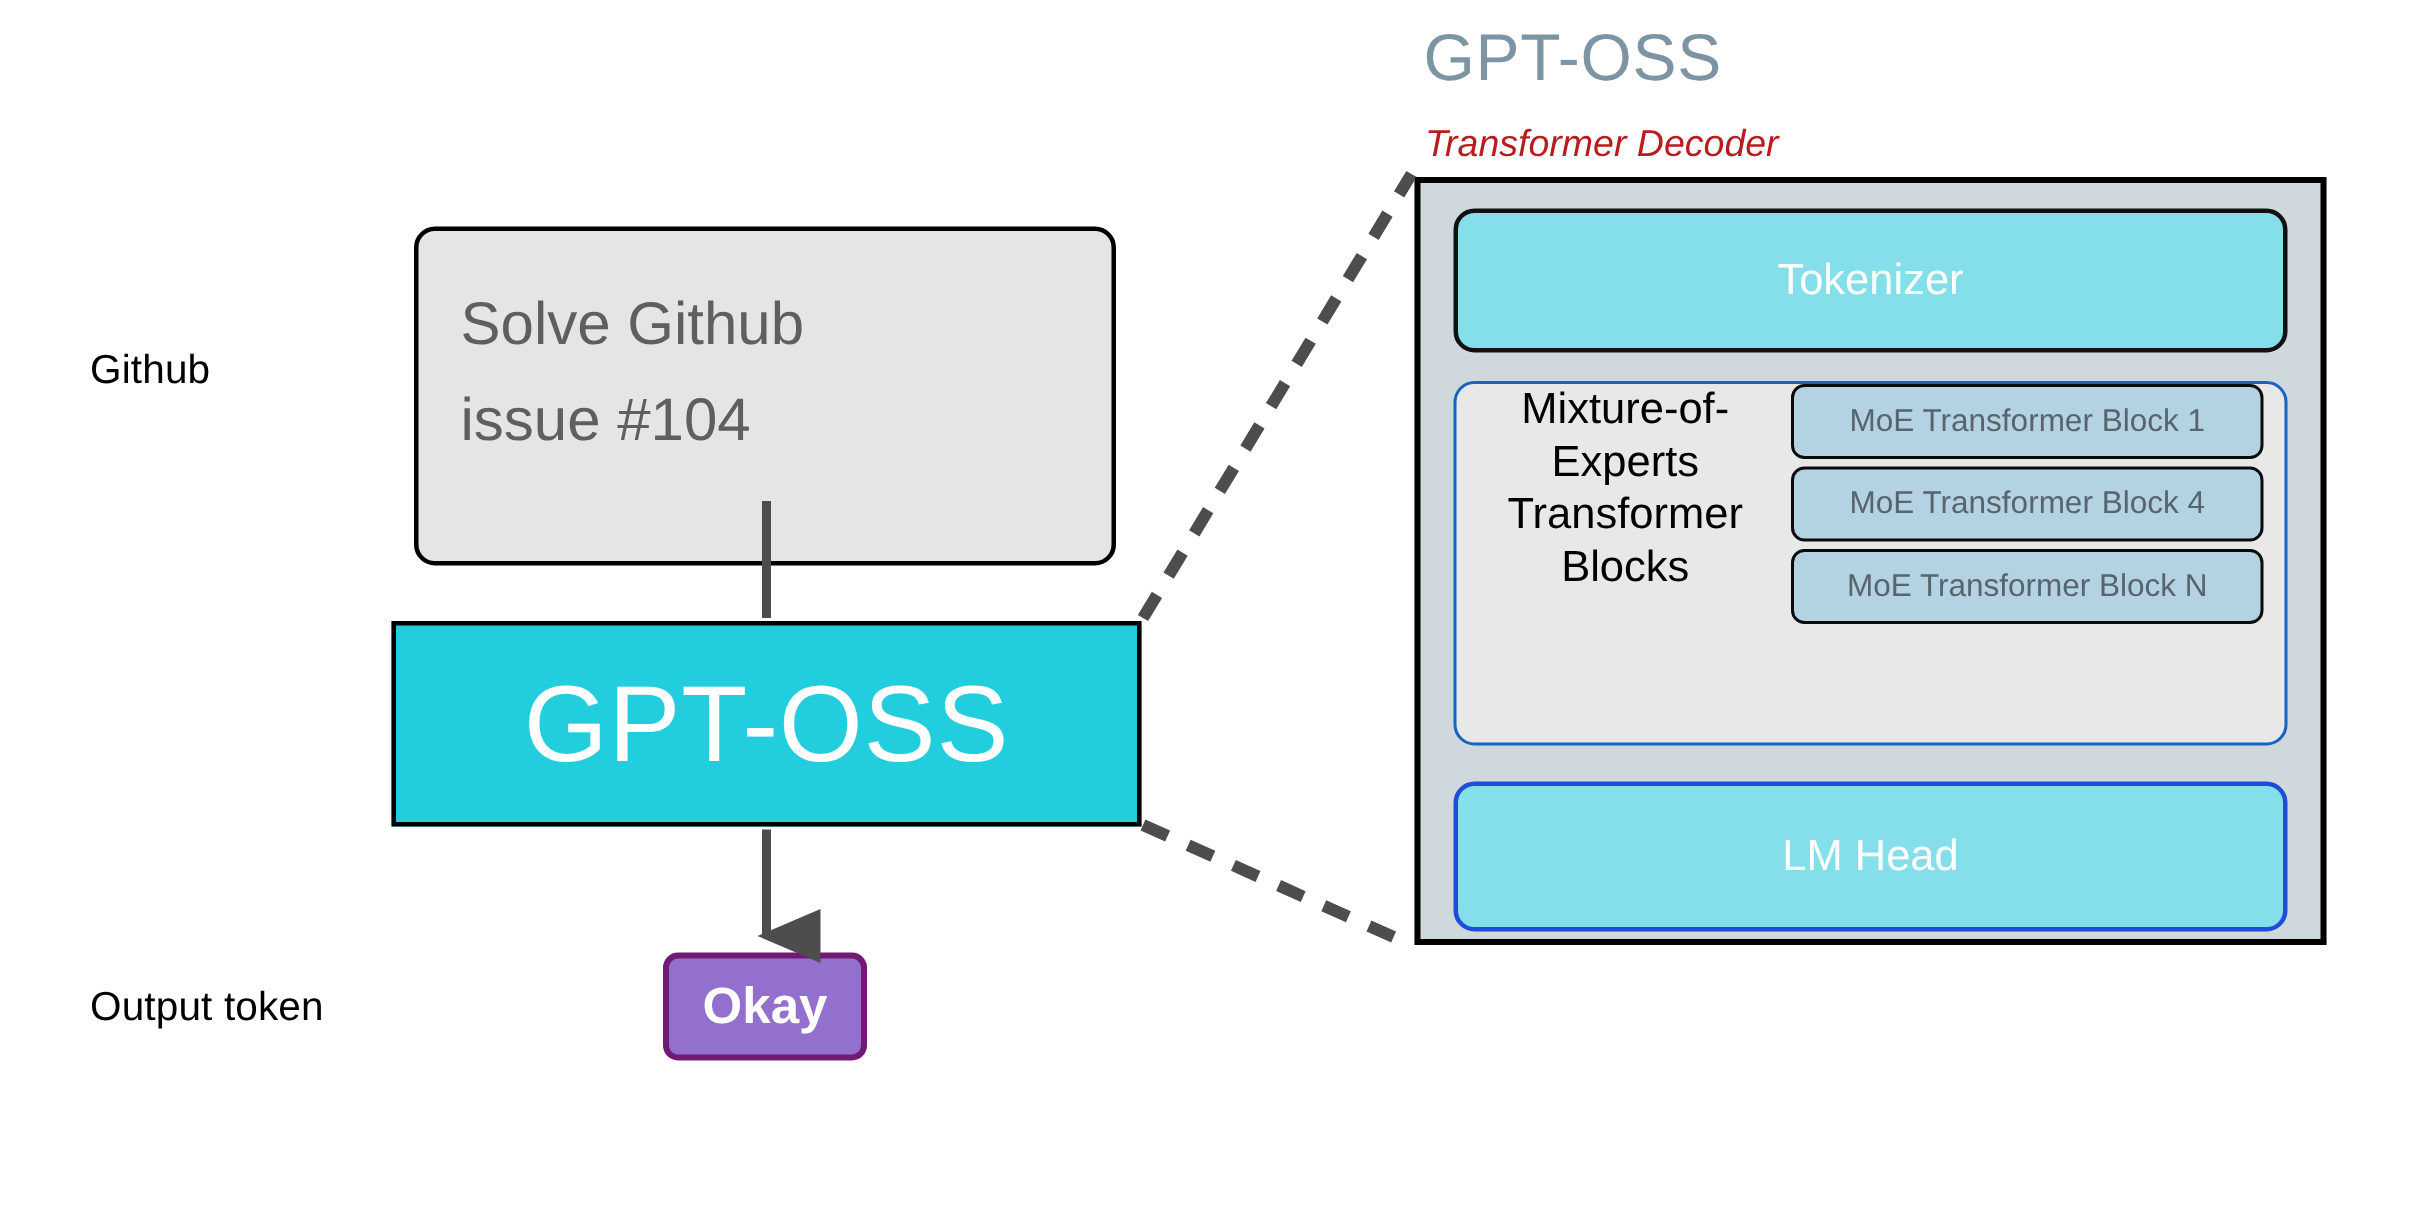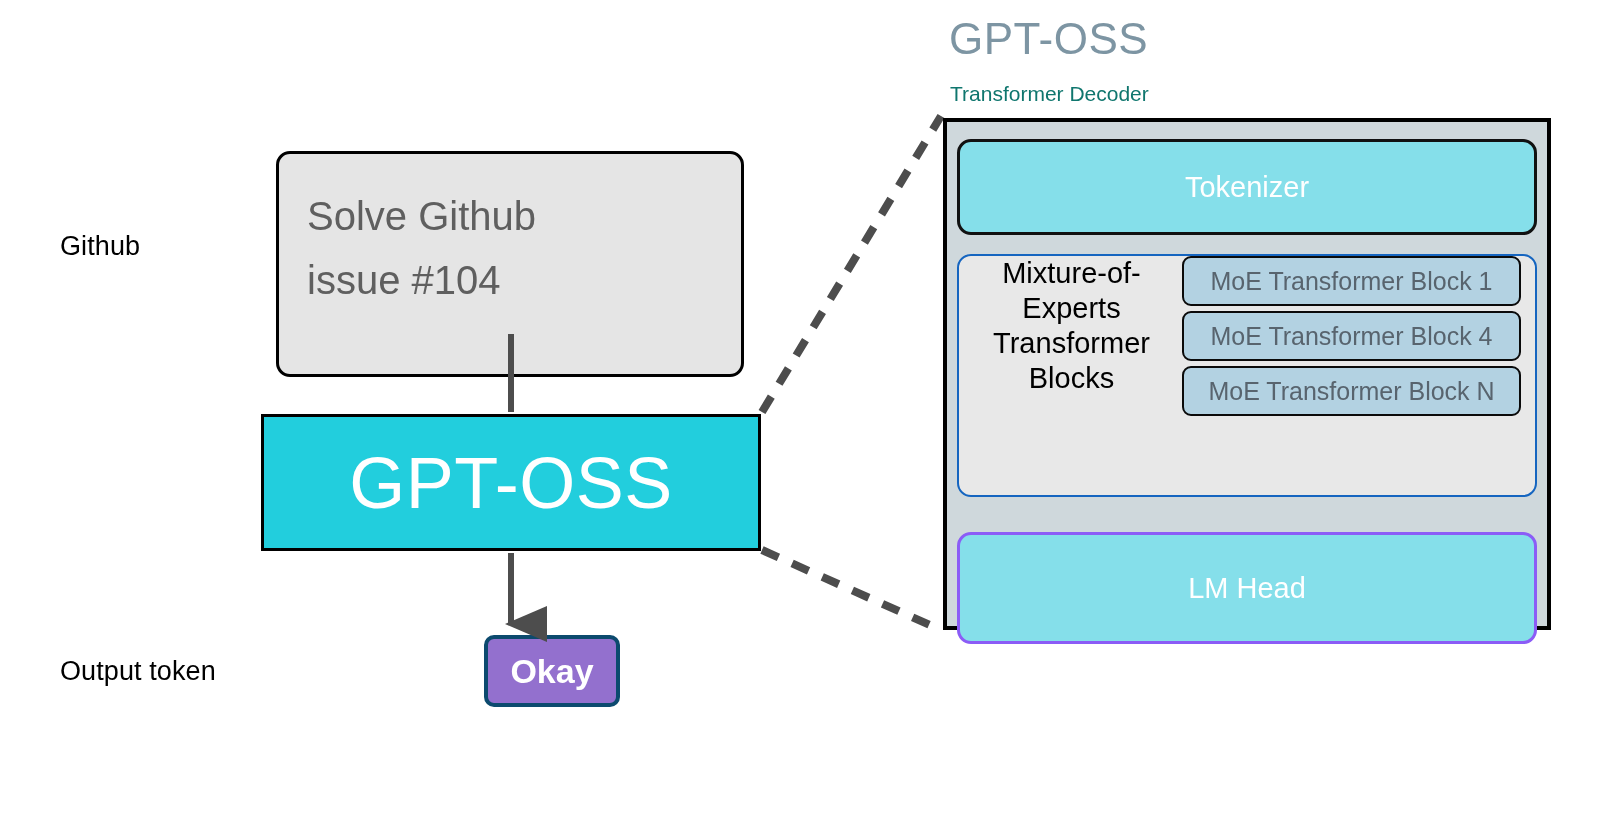--- a/index.html
+++ b/index.html
@@ -82,26 +82,25 @@
     line-height: 1;
   }
 
   #output-box {
     position: absolute;
     left: 442px;
     top: 635px;
     width: 136px;
     height: 72px;
     background: #9370CE;
-    border: 4px solid #0c4a6e;
+    border: 4px solid #701a75;
     border-radius: 10px;
     display: flex;
     align-items: center;
     justify-content: center;
-    margin-left: 42px;
   }
   #output-box-label {
     font-size: 34px;
     font-weight: bold;
     color: #ffffff;
   }
 
   
   #detail-title {
     position: absolute;
@@ -109,34 +108,35 @@
     top: 14px;
     font-size: 44px;
     font-weight: 300;
     color: #7D95A3;
     letter-spacing: 0.5px;
   }
   #detail-subtitle {
     position: absolute;
     left: 950px;
     top: 82px;
-    font-size: 21px;
-    color: #0f766e;
+    font-size: 25px;
+    color: #b91c1c;
+    font-style: italic;
   }
 
   #detail-panel {
     position: absolute;
     left: 943px;
     top: 118px;
     width: 608px;
     height: 512px;
     background: #CFD8DC;
     border: 4px solid #000000;
     z-index: 2;
-    padding: 17px 10px;
+    padding: 17px 22px;
   }
 
   .stage-box {
     width: 100%;
     border-radius: 14px;
     display: flex;
     align-items: center;
     justify-content: center;
   }
   .stage-label {
@@ -176,30 +176,30 @@
     padding-left: 8px;
   }
   .moe-block {
     height: 50px;
     background: #B3D2E2;
     border: 2.5px solid #0A0A0A;
     border-radius: 9px;
     display: flex;
     align-items: center;
     justify-content: center;
-    font-size: 25px;
+    font-size: 21px;
     color: #58646E;
     white-space: nowrap;
   }
 
   #lmhead-box {
-    margin-top: 35px;
-    height: 112px;
+    margin-top: 24px;
+    height: 100px;
     background: #85DFEA;
-    border: 3px solid #8b5cf6;
+    border: 3px solid #1d4ed8;
   }
 </style>
 </head>
 <body>
 
 <div id="canvas">
 
   <svg id="connectors" viewBox="0 0 1616 814">
     <defs>
       <marker id="arrow-down" markerWidth="10" markerHeight="10" refX="3" refY="6" orient="auto" markerUnits="strokeWidth">

